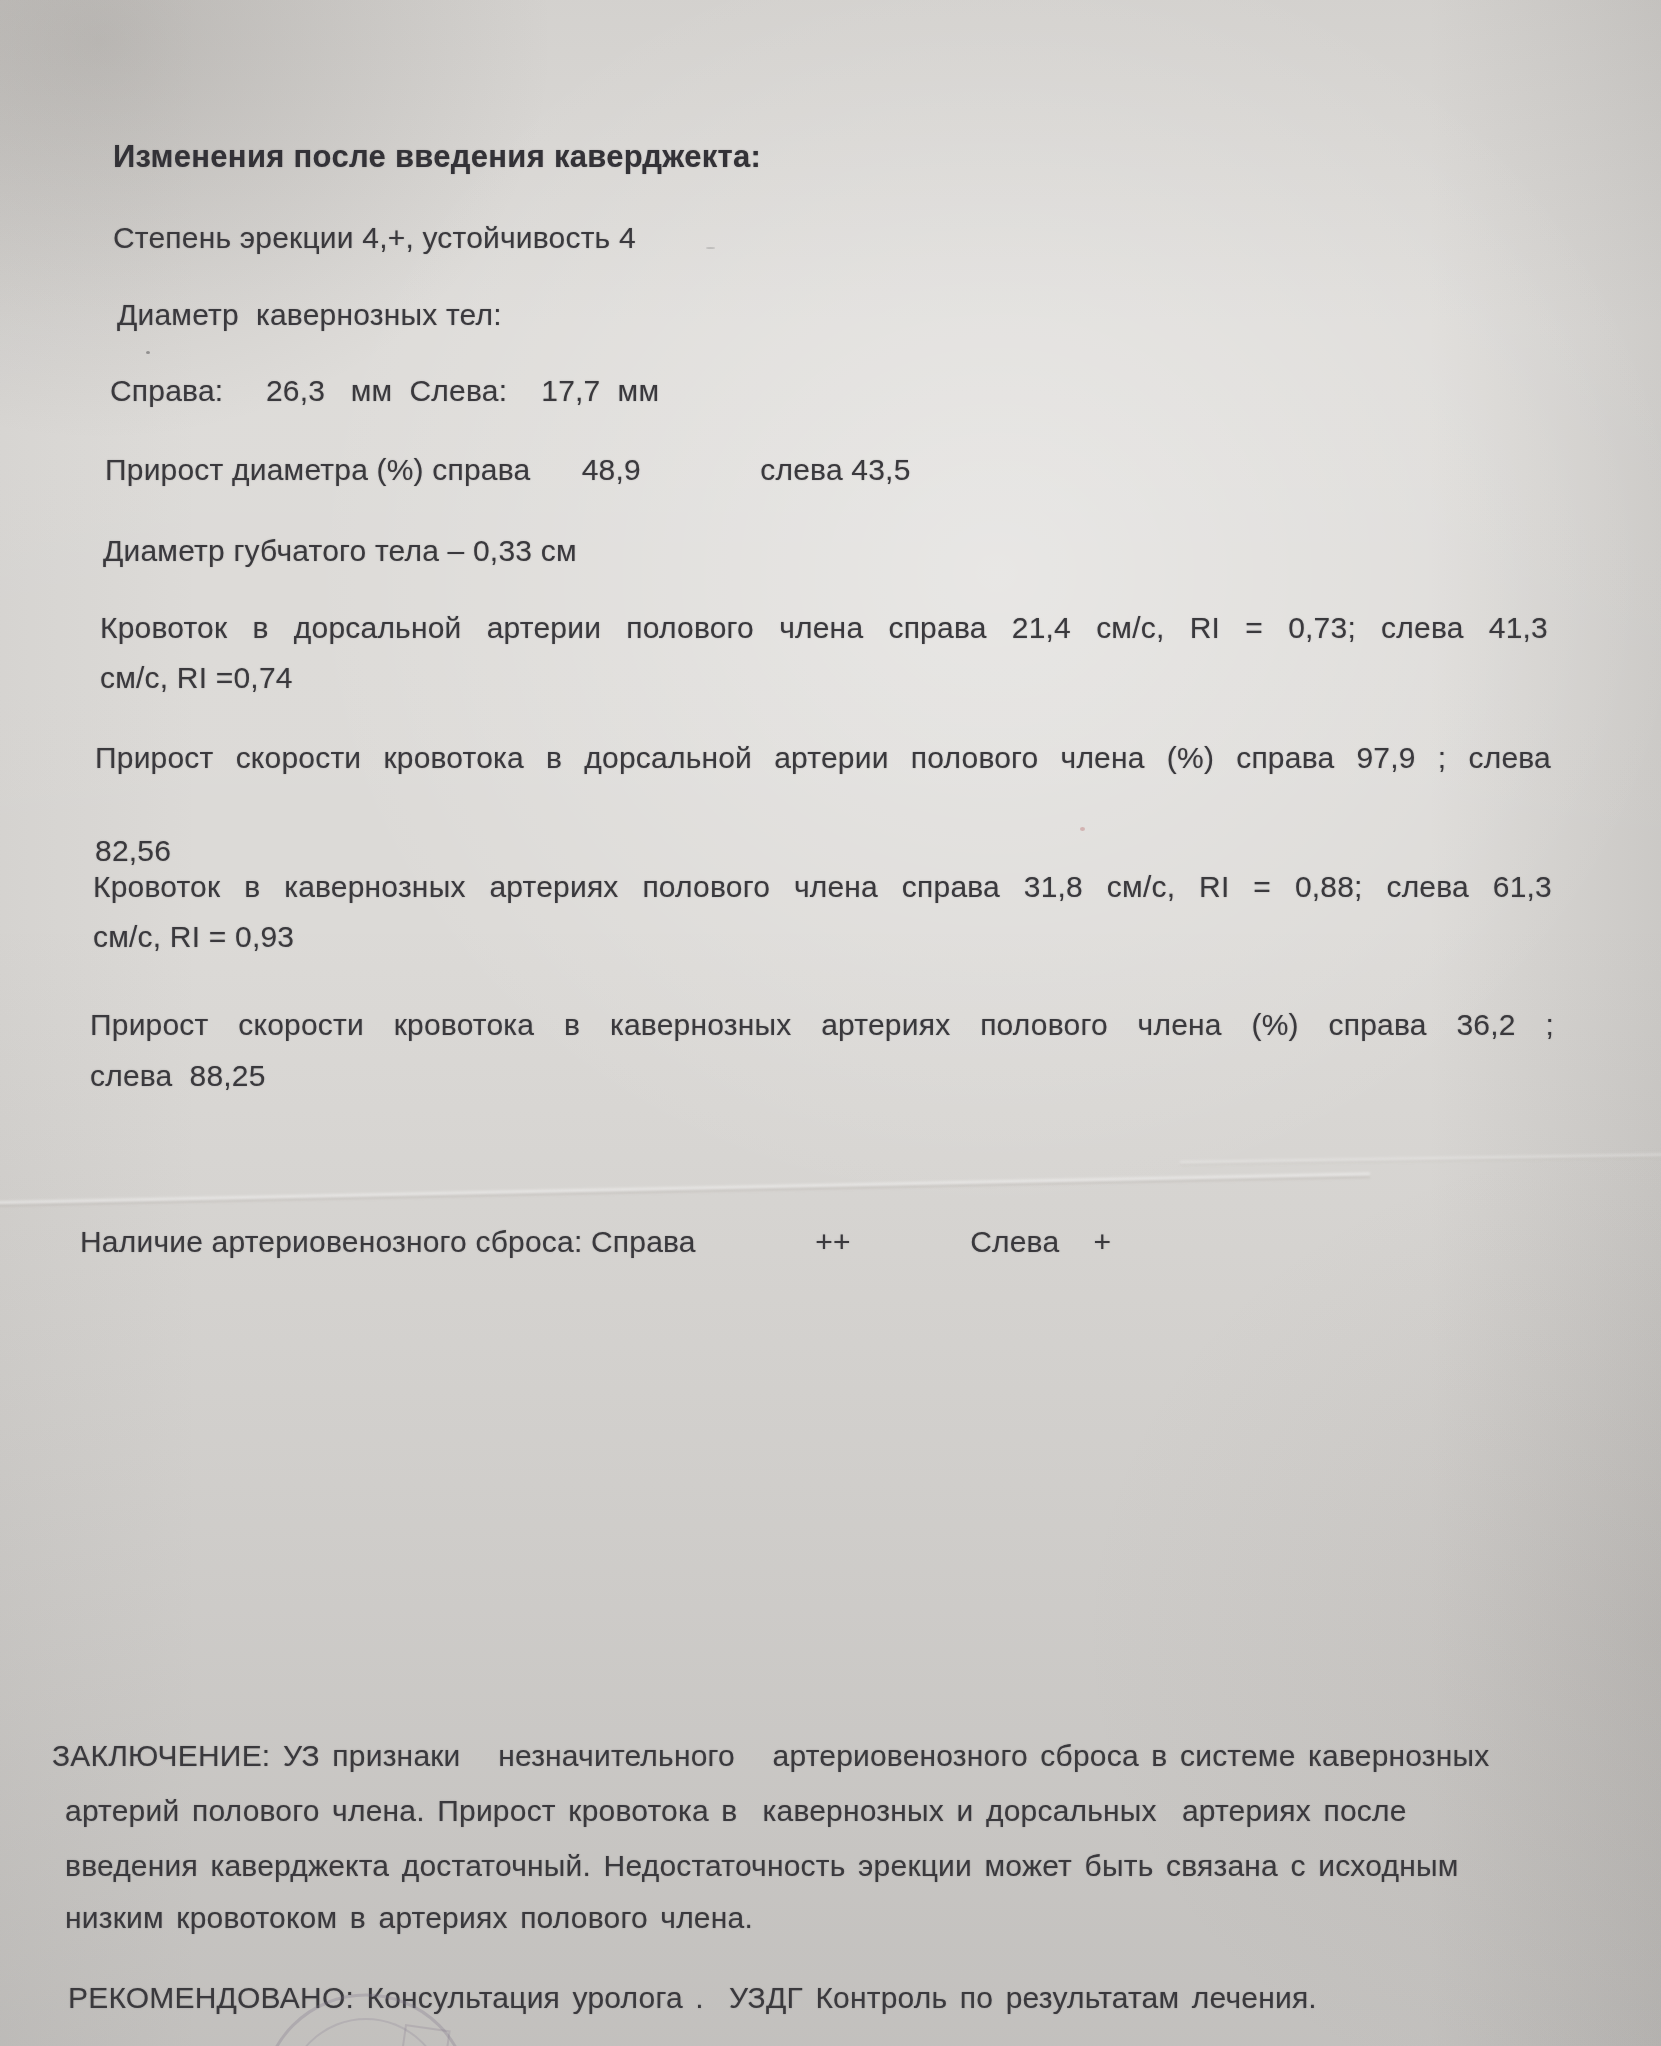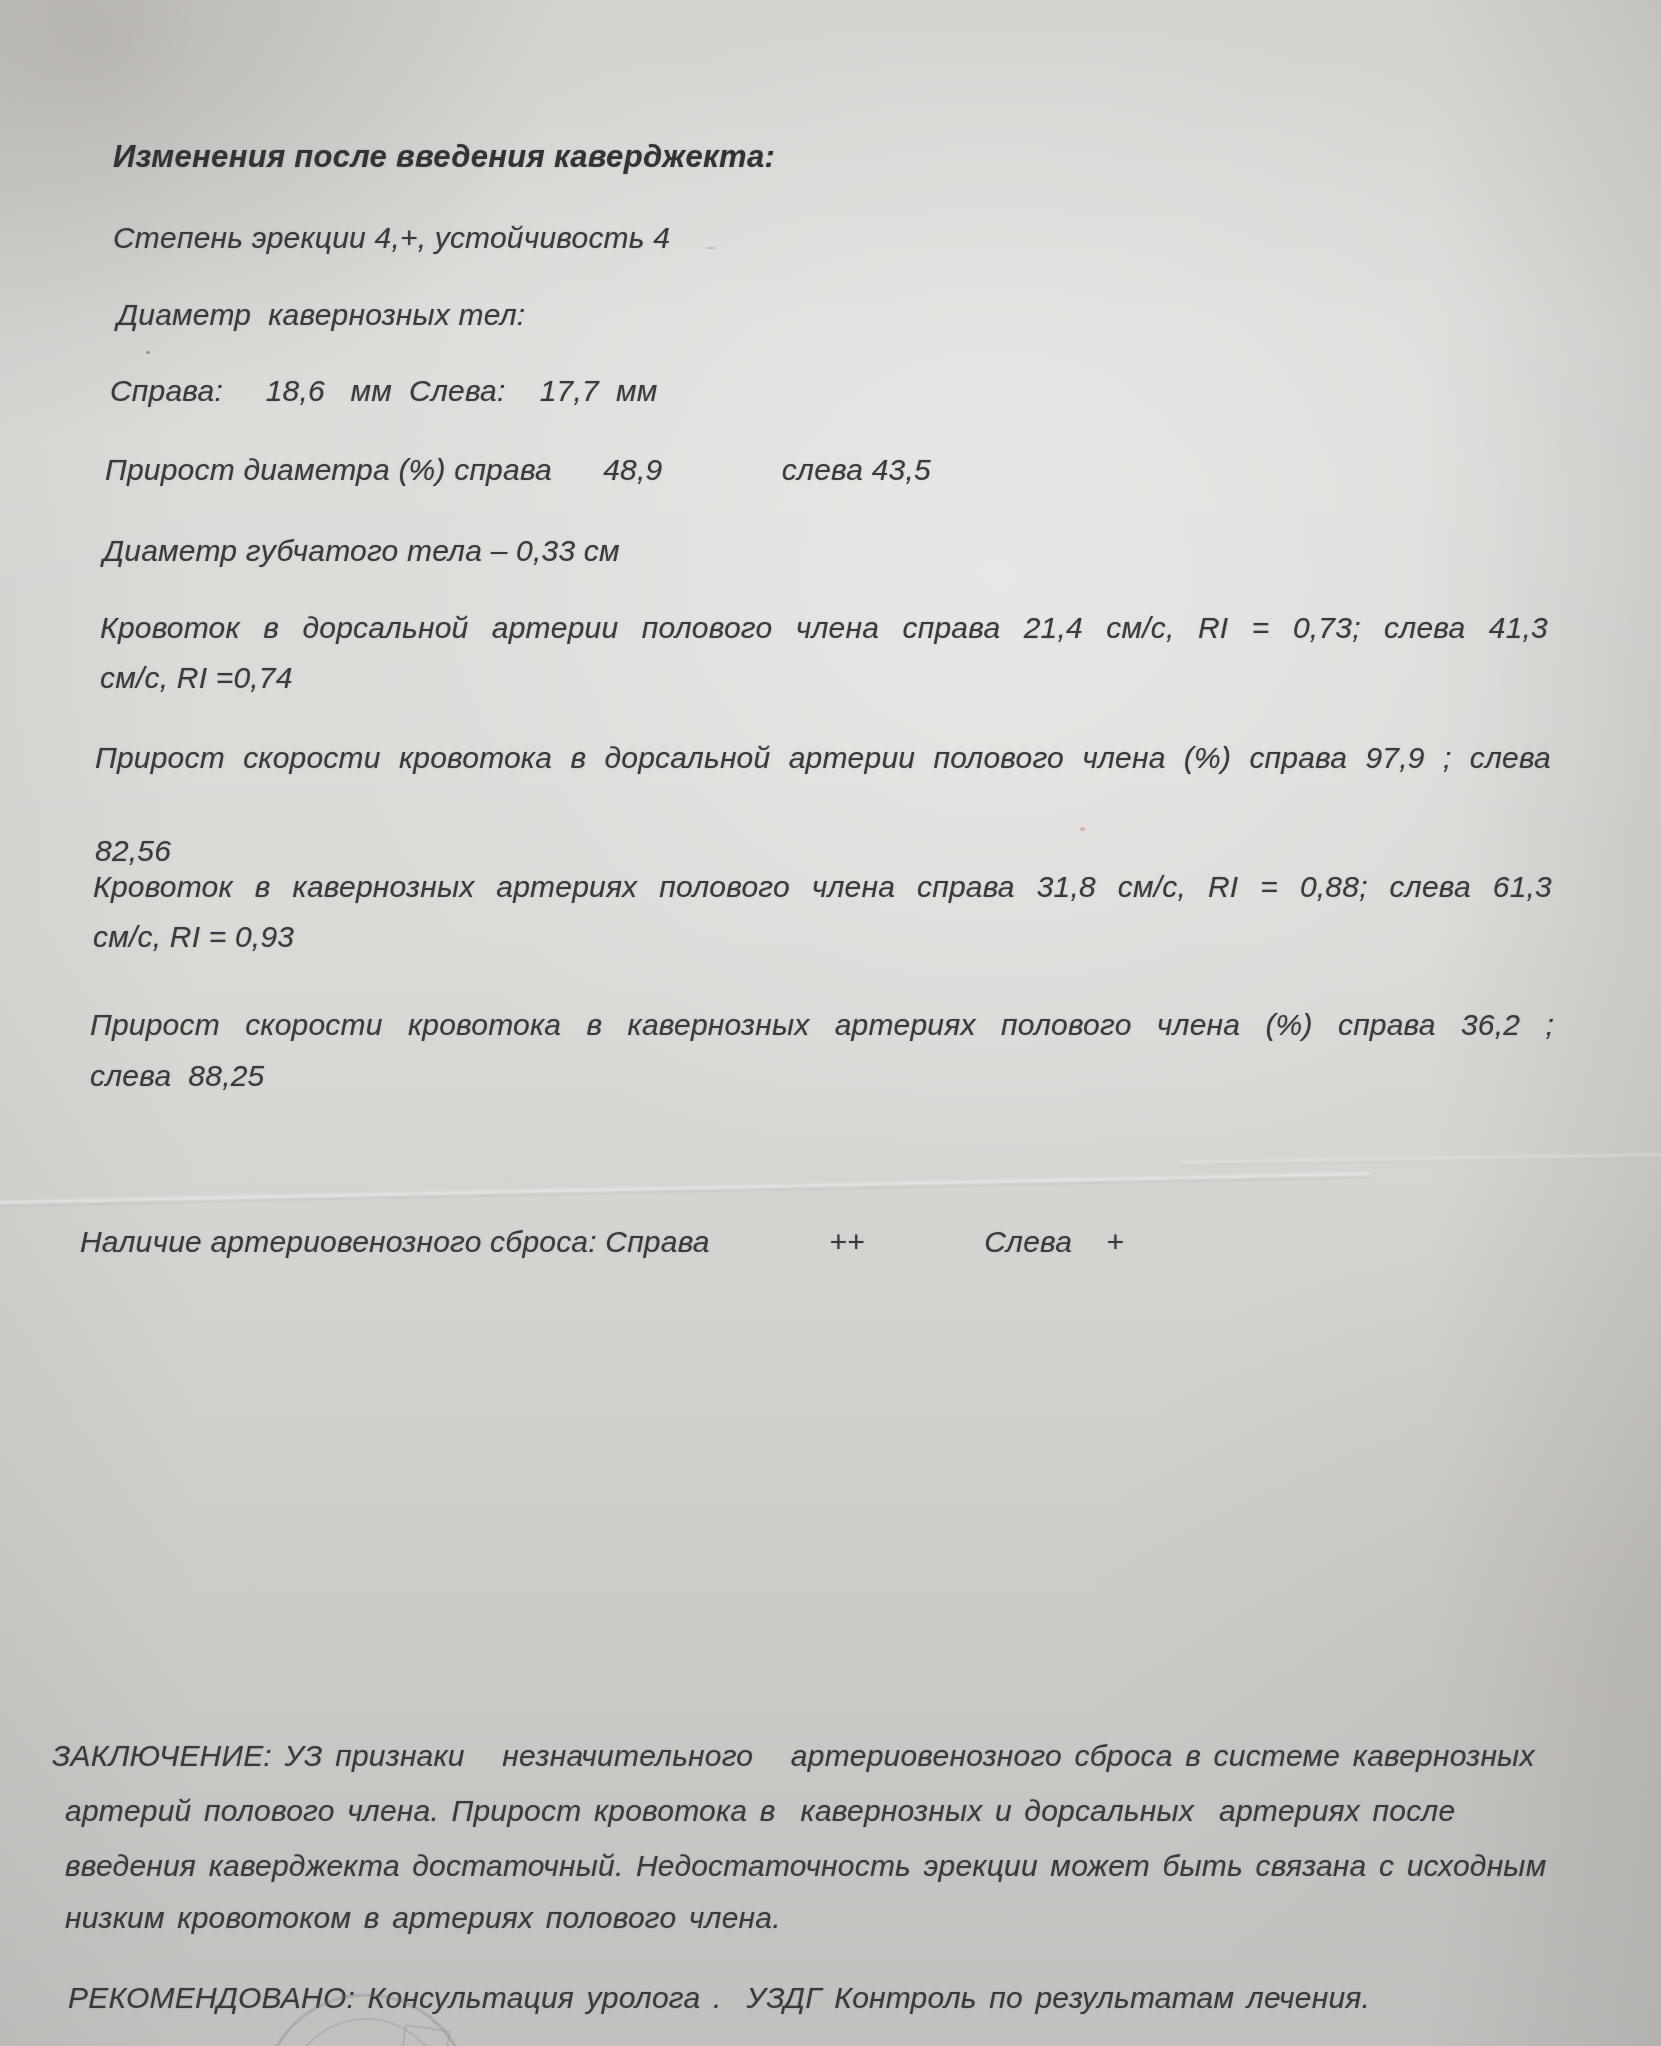--- a/index.html
+++ b/index.html
@@ -17,21 +17,20 @@
     font-family:"Liberation Sans","DejaVu Sans",sans-serif;
   }
   .ln{
     position:absolute;
     font-size:30px;
     line-height:38px;
     color:#3a393d;
     white-space:pre;
     letter-spacing:0.2px;
     text-shadow:0 0 1.5px rgba(58,57,61,0.35);
-    font-style:italic;
   }
   .title{
     font-size:31px;
     font-weight:bold;
     letter-spacing:0.3px;
     color:#333237;
   }
   .stretch{
     white-space:normal;
     text-align:justify;
@@ -62,21 +61,21 @@
 <body>
 
 <div id="page">
 
   <div class="ln title" style="left:113px;top:138px;">Изменения после введения каверджекта:</div>
 
   <div class="ln" style="left:113px;top:219px;">Степень эрекции 4,+, устойчивость 4</div>
 
   <div class="ln" style="left:117px;top:296px;">Диаметр  кавернозных тел:</div>
 
-  <div class="ln" style="left:110px;top:372px;">Справа:     18,6   мм  Слева:    17,7  мм</div>
+  <div class="ln" style="left:110px;top:372px;">Справа:     26,3   мм  Слева:    17,7  мм</div>
 
   <div class="ln" style="left:105px;top:451px;">Прирост диаметра (%) справа      48,9              слева 43,5</div>
 
   <div class="ln" style="left:103px;top:532px;">Диаметр губчатого тела – 0,33 см</div>
 
   <div class="ln stretch" style="left:100px;top:609px;width:1448px;">Кровоток в дорсальной артерии полового члена справа 21,4 см/с, RI = 0,73; слева 41,3</div>
 
   <div class="ln" style="left:100px;top:659px;">см/с, RI =0,74</div>
 
   <div class="ln stretch" style="left:95px;top:739px;width:1456px;">Прирост скорости кровотока в дорсальной артерии полового члена (%) справа 97,9 ; слева</div>

